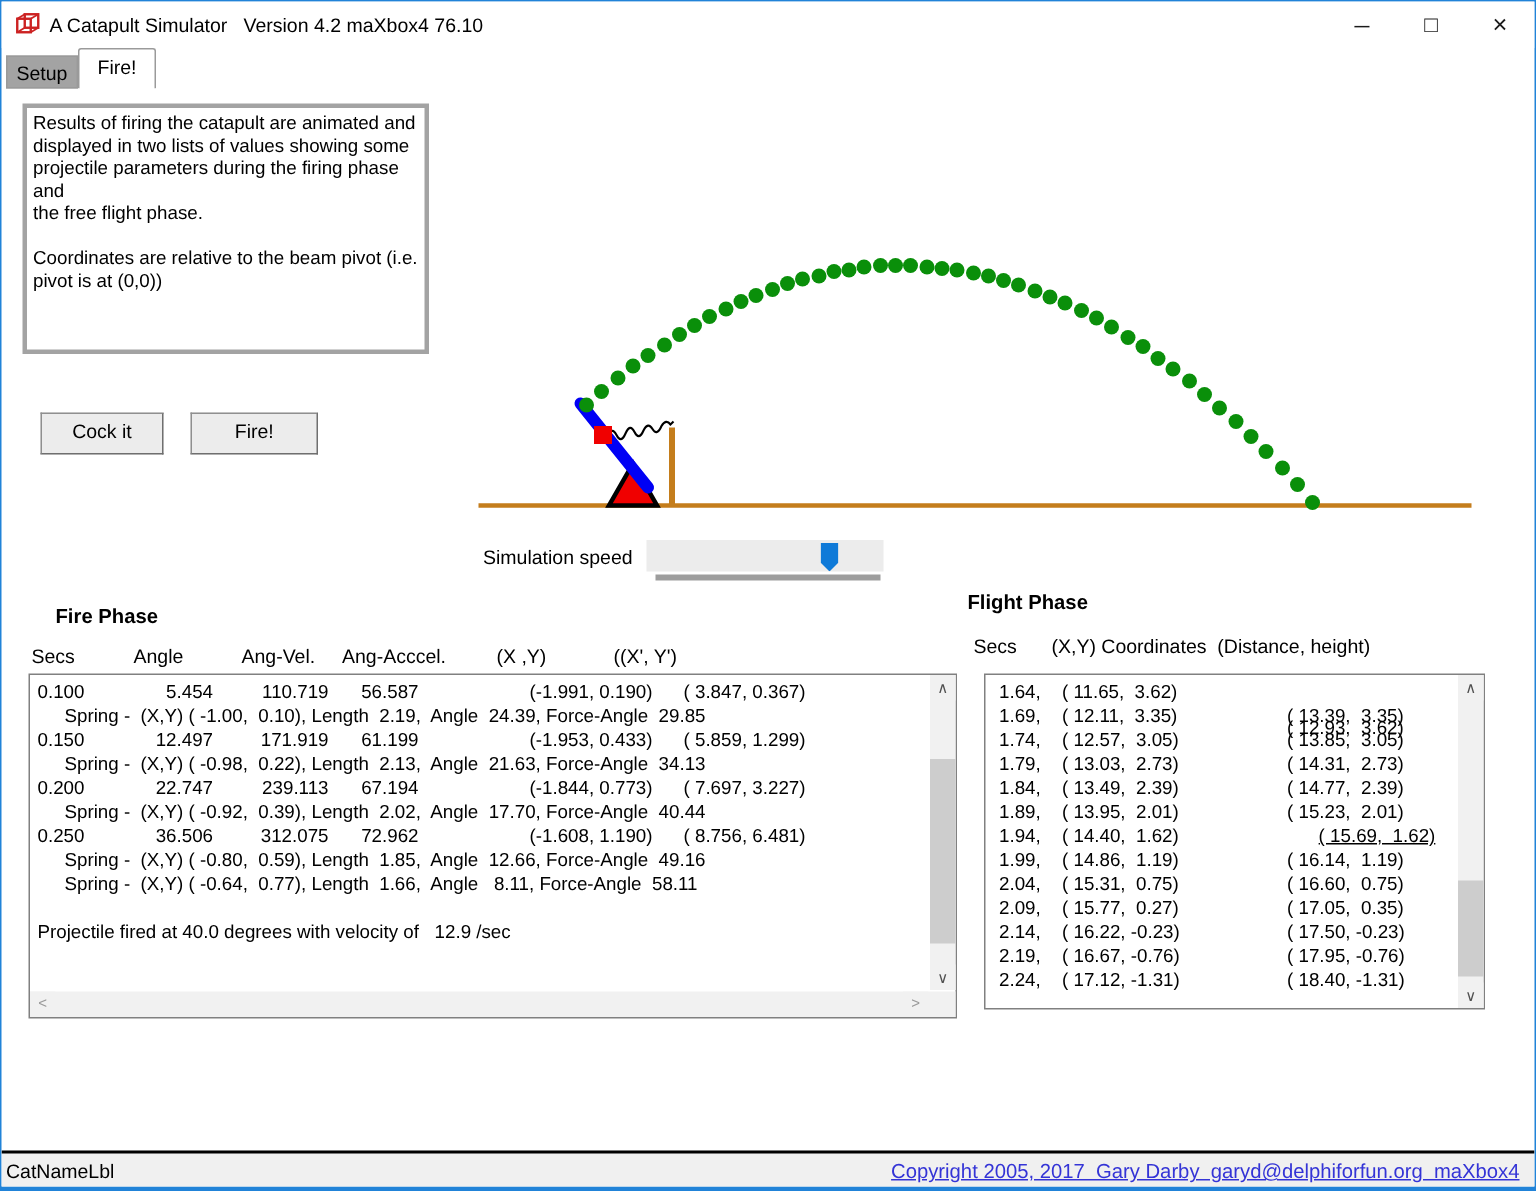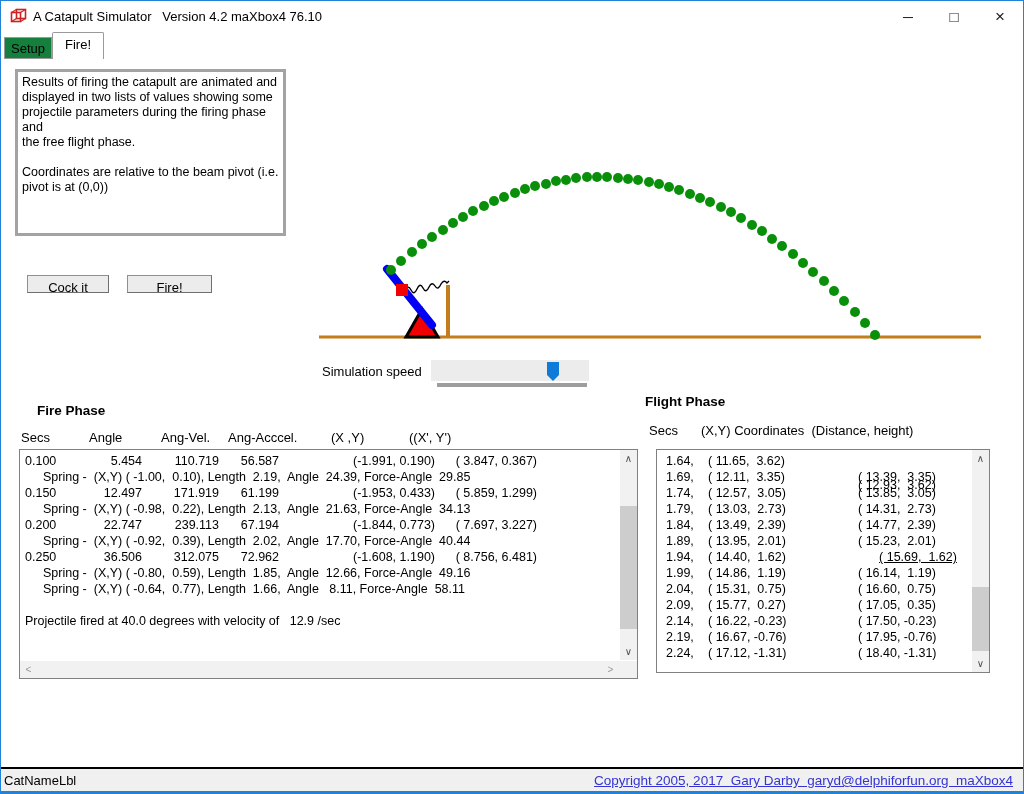--- a/index.html
+++ b/index.html
@@ -10,27 +10,27 @@
   }
   
   .titlebar{position:absolute;left:0;top:0;right:0;height:31px;background:#fff;}
   .app-icon{position:absolute;left:9px;top:7px;width:17px;height:17px;}
   .title-text{position:absolute;left:32px;top:8px;font-size:13px;white-space:pre;}
   .win-btn{position:absolute;top:0;width:46px;height:31px;display:flex;align-items:center;justify-content:center;font-size:14px;color:#1a1a1a;}
   #btn-min{right:92px;}#btn-max{right:46px;}#btn-close{right:0;}
   #btn-max span{font-size:15px;}
   
   .tab{position:absolute;box-sizing:border-box;font-size:13px;text-align:center;}
-  #tab-setup{left:3px;top:36px;width:48px;height:22px;line-height:21px;background:#15803d;border:1px solid #9a9a9a;}
+  #tab-setup{left:3px;top:36px;width:48px;height:22px;line-height:21px;background:#a3a3a3;border:1px solid #9a9a9a;}
   #tab-fire{left:51px;top:31px;width:52px;height:27px;line-height:24px;background:#fff;border:1px solid #9a9a9a;border-bottom:none;border-radius:2px 2px 0 0;}
   
   #memo{position:absolute;left:14px;top:68px;width:271px;height:167px;box-sizing:border-box;
         border:3px solid #a3a3a3;background:#fff;padding:3px 4px;font-size:12.5px;line-height:15px;white-space:pre-line;}
   
-  .push-btn{position:absolute;box-sizing:border-box;height:18px;background:#ececec;border:1px solid #8f8f8f;
+  .push-btn{position:absolute;box-sizing:border-box;height:28px;background:#ececec;border:1px solid #8f8f8f;
             border-bottom-color:#6f6f6f;border-right-color:#6f6f6f;font-size:13px;text-align:center;line-height:24px;}
   #btn-cock{left:26px;top:274px;width:82px;}
   #btn-fire{left:126px;top:274px;width:85px;}
   
   #scene{position:absolute;left:0;top:0;width:1024px;height:794px;pointer-events:none;}
   
   #sim-label{position:absolute;left:321px;top:363px;font-size:13px;}
   #slider-track{position:absolute;left:430px;top:359px;width:158px;height:21px;background:#ececec;}
   #slider-channel{position:absolute;left:436px;top:382px;width:150px;height:4px;background:#9d9d9d;}
   #slider-thumb{position:absolute;left:546px;top:361px;width:12px;height:19px;background:#0f7ad8;

